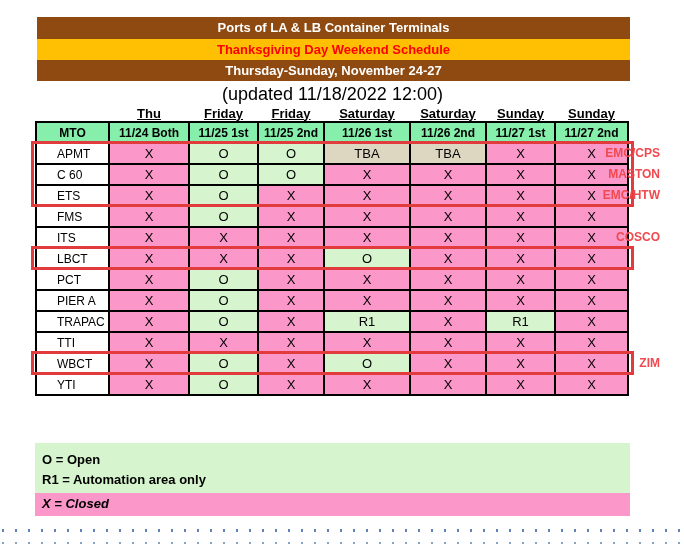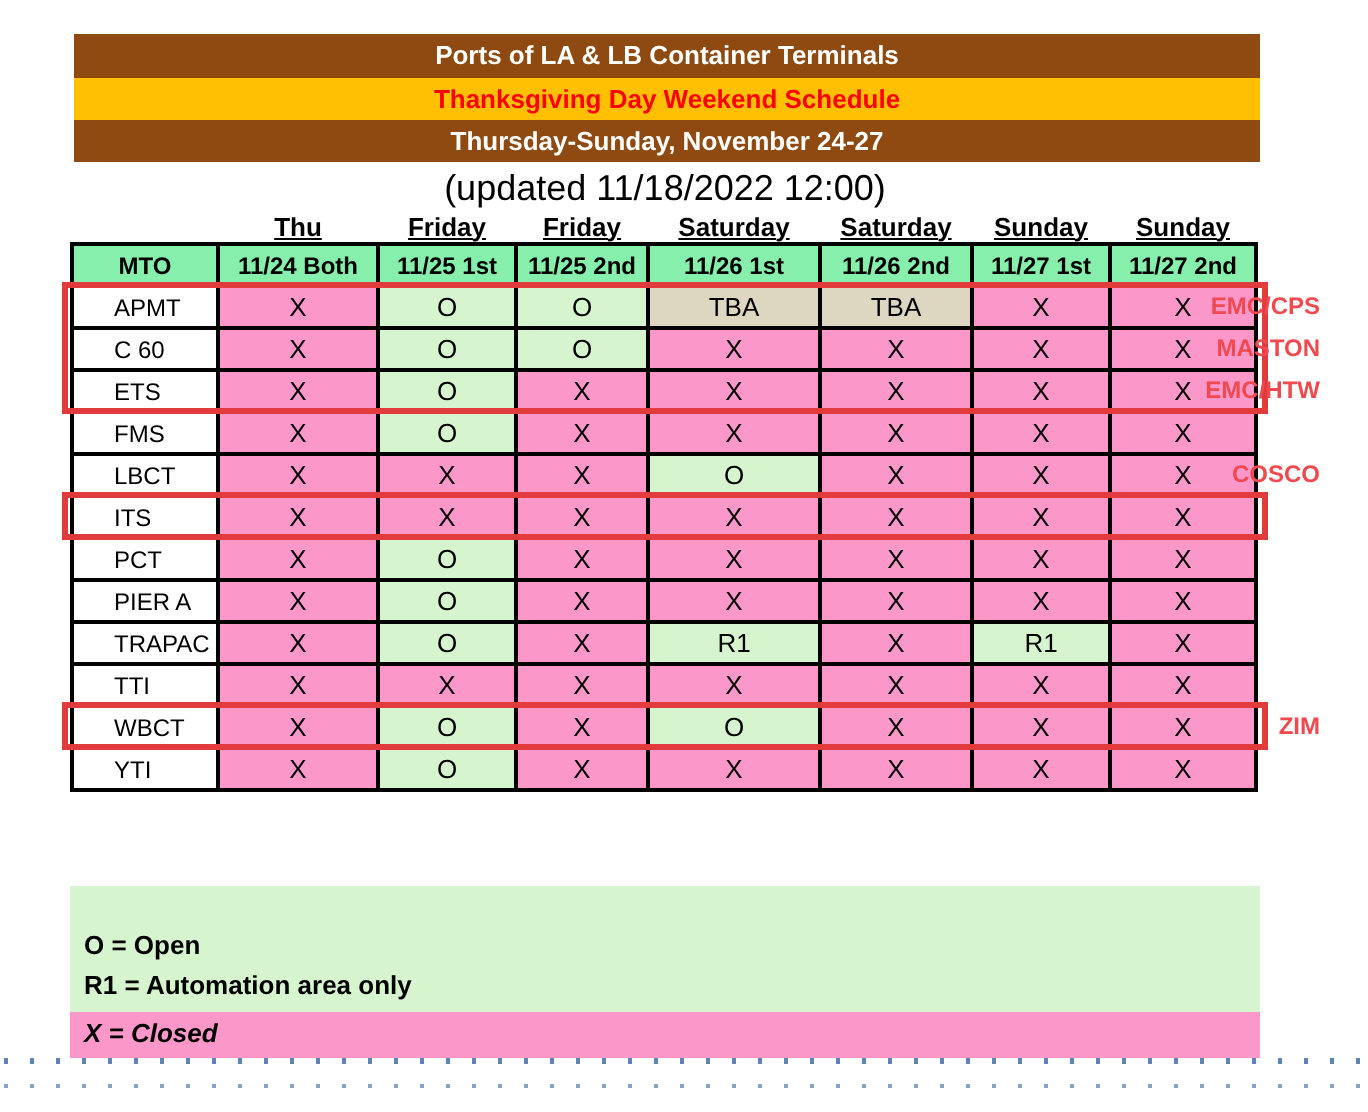--- a/index.html
+++ b/index.html
@@ -25,21 +25,21 @@
   #sched td.closed{background:var(--closed-pink,#fb97c9);}
   #sched td.open{background:var(--open-green,#d6f5ce);}
   #sched td.tba{background:var(--tba-tan,#ddd7c1);}
 
   .red-box{position:absolute;border:3px solid var(--highlight-red,#e23b3e);
            box-sizing:border-box;pointer-events:none;}
   .annotation{position:absolute;right:24px;font-size:12px;font-weight:bold;
               color:var(--annotation-red,#f0494f);white-space:nowrap;}
 
   .legend{position:absolute;left:35px;top:443px;width:595px;font-weight:bold;font-size:13px;}
-  .legend-open{background:var(--open-green,#d6f5ce);padding:20px 0 3px 7px;line-height:20px;}
+  .legend-open{background:var(--open-green,#d6f5ce);padding:7px 0 3px 7px;line-height:20px;}
   .legend-closed{background:var(--closed-pink,#fb97c9);padding:2px 0 3px 7px;line-height:18px;font-style:italic;}
 
   .dots{position:absolute;left:2px;width:680px;height:3px;}
   #dots1{top:529px;background-image:repeating-linear-gradient(90deg,
          #5f84b4 0,#5f84b4 2px,transparent 2px,transparent 13px);}
   #dots2{top:542px;height:2px;background-image:repeating-linear-gradient(90deg,
          #86a3c6 0,#86a3c6 2px,transparent 2px,transparent 13px);}
 </style>
 </head>
 <body>
@@ -118,35 +118,35 @@
           <td class="mto">FMS</td>
           <td class="val closed">X</td>
           <td class="val open">O</td>
           <td class="val closed">X</td>
           <td class="val closed">X</td>
           <td class="val closed">X</td>
           <td class="val closed">X</td>
           <td class="val closed">X</td>
         </tr>
         <tr>
+          <td class="mto">ITS</td>
+          <td class="val closed">X</td>
+          <td class="val closed">X</td>
+          <td class="val closed">X</td>
+          <td class="val closed">X</td>
+          <td class="val closed">X</td>
+          <td class="val closed">X</td>
+          <td class="val closed">X</td>
+        </tr>
+        <tr>
           <td class="mto">LBCT</td>
           <td class="val closed">X</td>
           <td class="val closed">X</td>
           <td class="val closed">X</td>
           <td class="val open">O</td>
-          <td class="val closed">X</td>
-          <td class="val closed">X</td>
-          <td class="val closed">X</td>
-        </tr>
-        <tr>
-          <td class="mto">ITS</td>
-          <td class="val closed">X</td>
-          <td class="val closed">X</td>
-          <td class="val closed">X</td>
-          <td class="val closed">X</td>
           <td class="val closed">X</td>
           <td class="val closed">X</td>
           <td class="val closed">X</td>
         </tr>
         <tr>
           <td class="mto">PCT</td>
           <td class="val closed">X</td>
           <td class="val open">O</td>
           <td class="val closed">X</td>
           <td class="val closed">X</td>

